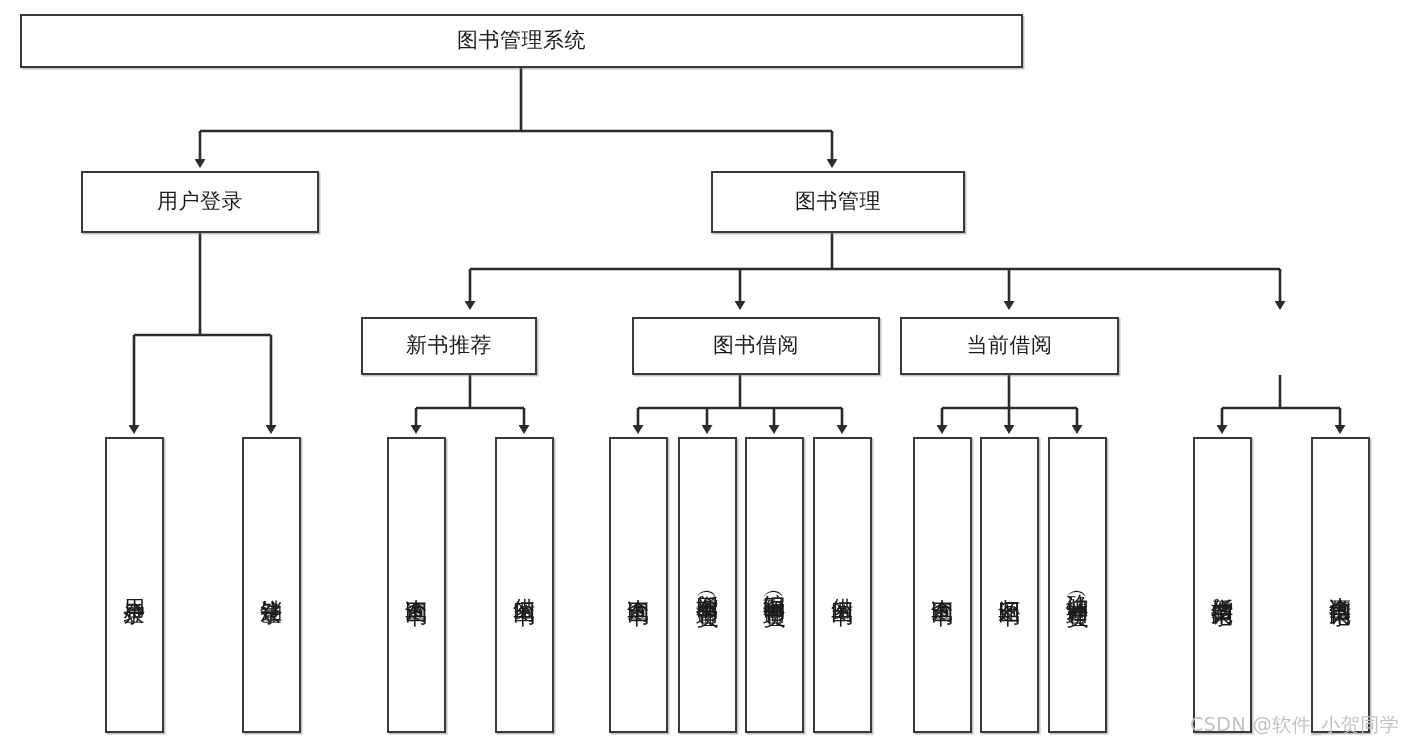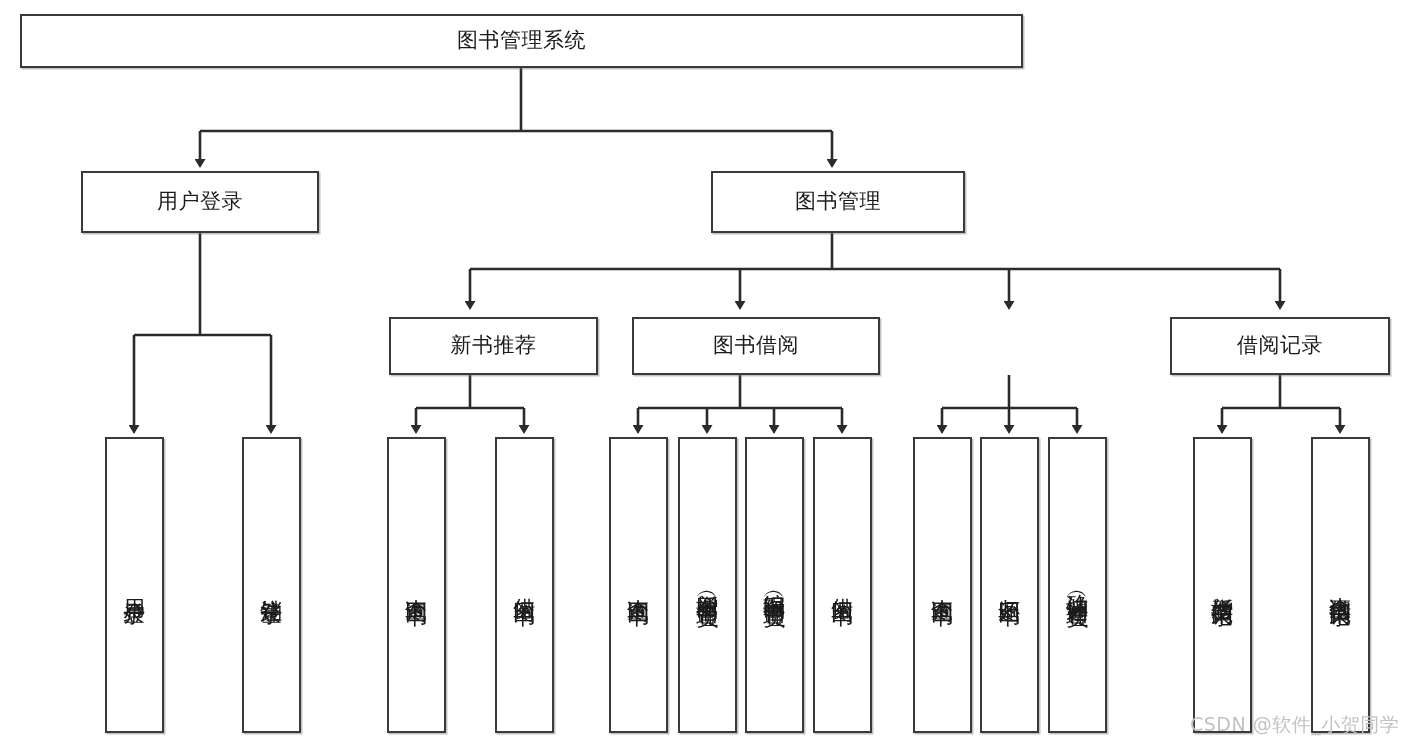--- a/index.html
+++ b/index.html
@@ -100,28 +100,28 @@
     <span class="lbl">图书管理系统</span>
   </div>
 
   <div class="node" style="left:81px;top:171px;width:238px;height:62px;">
     <span class="lbl">用户登录</span>
   </div>
   <div class="node" style="left:711px;top:171px;width:254px;height:62px;">
     <span class="lbl">图书管理</span>
   </div>
 
-  <div class="node" style="left:361px;top:317px;width:209px;height:58px;margin-left:28px;">
+  <div class="node" style="left:361px;top:317px;width:176px;height:58px;">
     <span class="lbl">新书推荐</span>
   </div>
   <div class="node" style="left:632px;top:317px;width:248px;height:58px;">
     <span class="lbl">图书借阅</span>
   </div>
-  <div class="node" style="left:1170px;top:317px;width:220px;height:58px;">
-    <span class="lbl">借阅记录</span>
+  <div class="node" style="left:900px;top:317px;width:219px;height:58px;">
+    <span class="lbl">当前借阅</span>
   </div>
 
   <div class="node leaf" style="left:105px;top:437px;width:59px;height:296px;">
     <span class="lbl">用户登录</span>
   </div>
   <div class="node leaf" style="left:242px;top:437px;width:59px;height:296px;">
     <span class="lbl">注销登录</span>
   </div>
 
   <div class="node leaf" style="left:387px;top:437px;width:59px;height:296px;">

